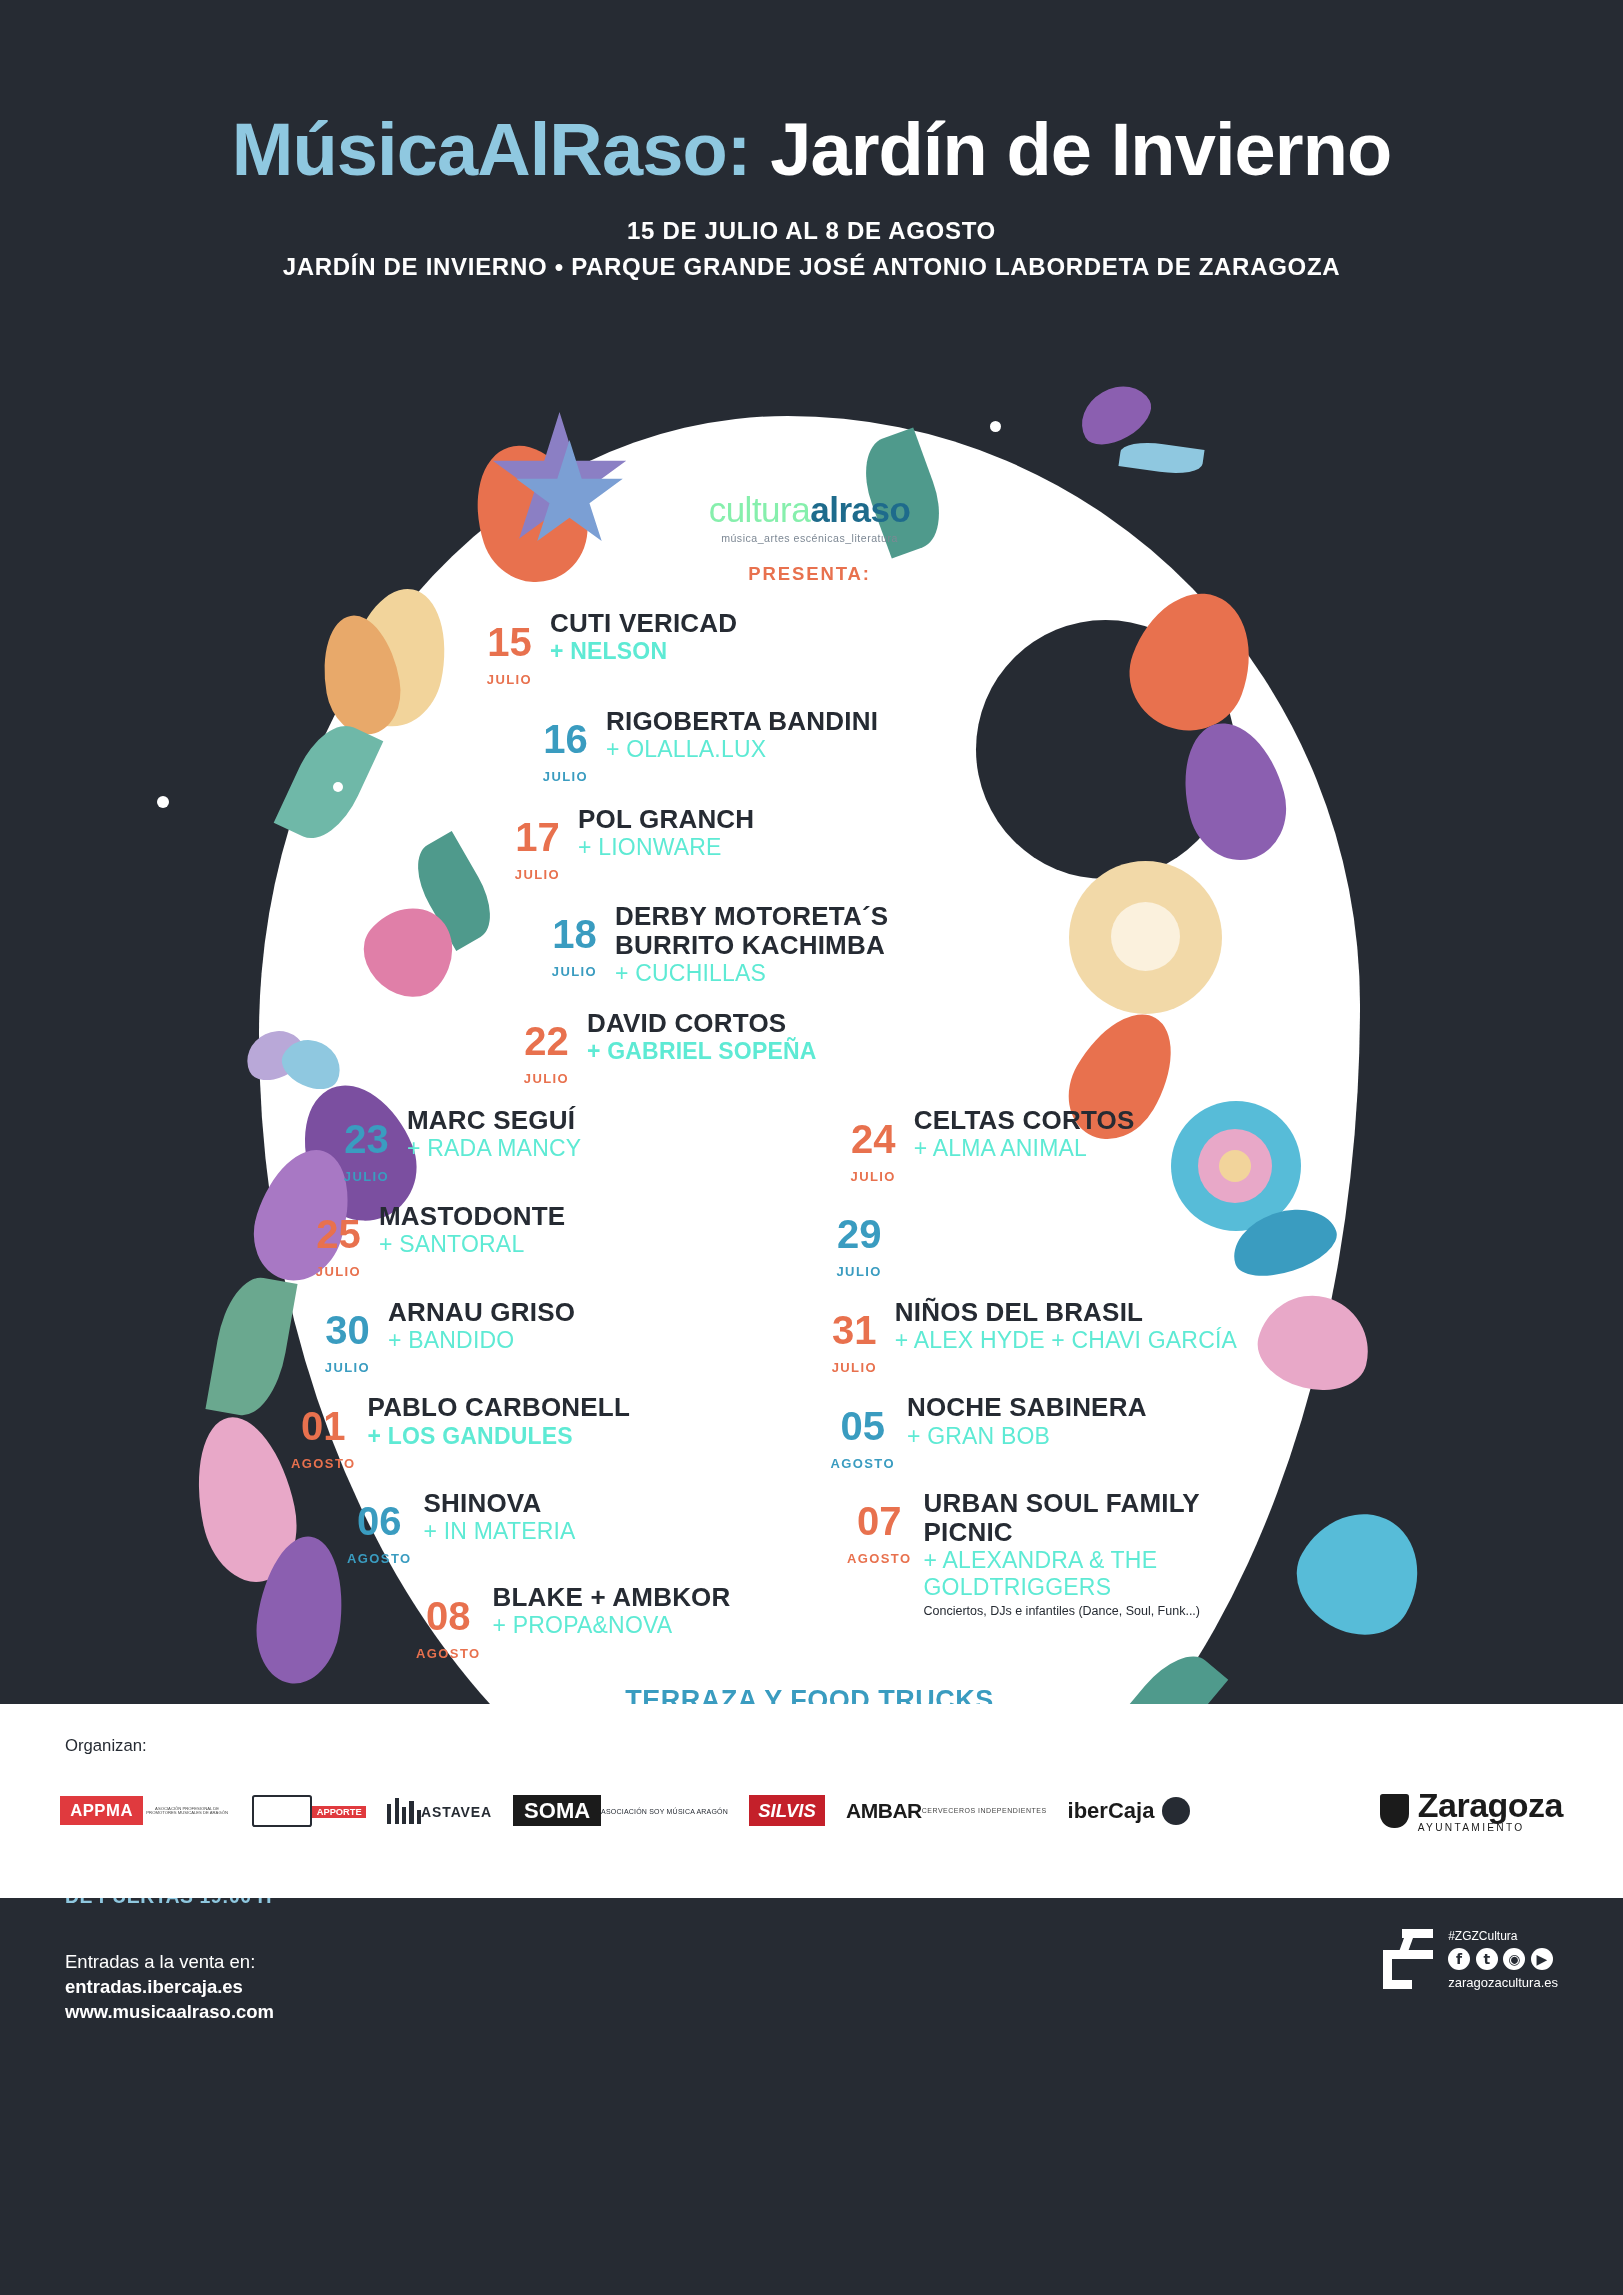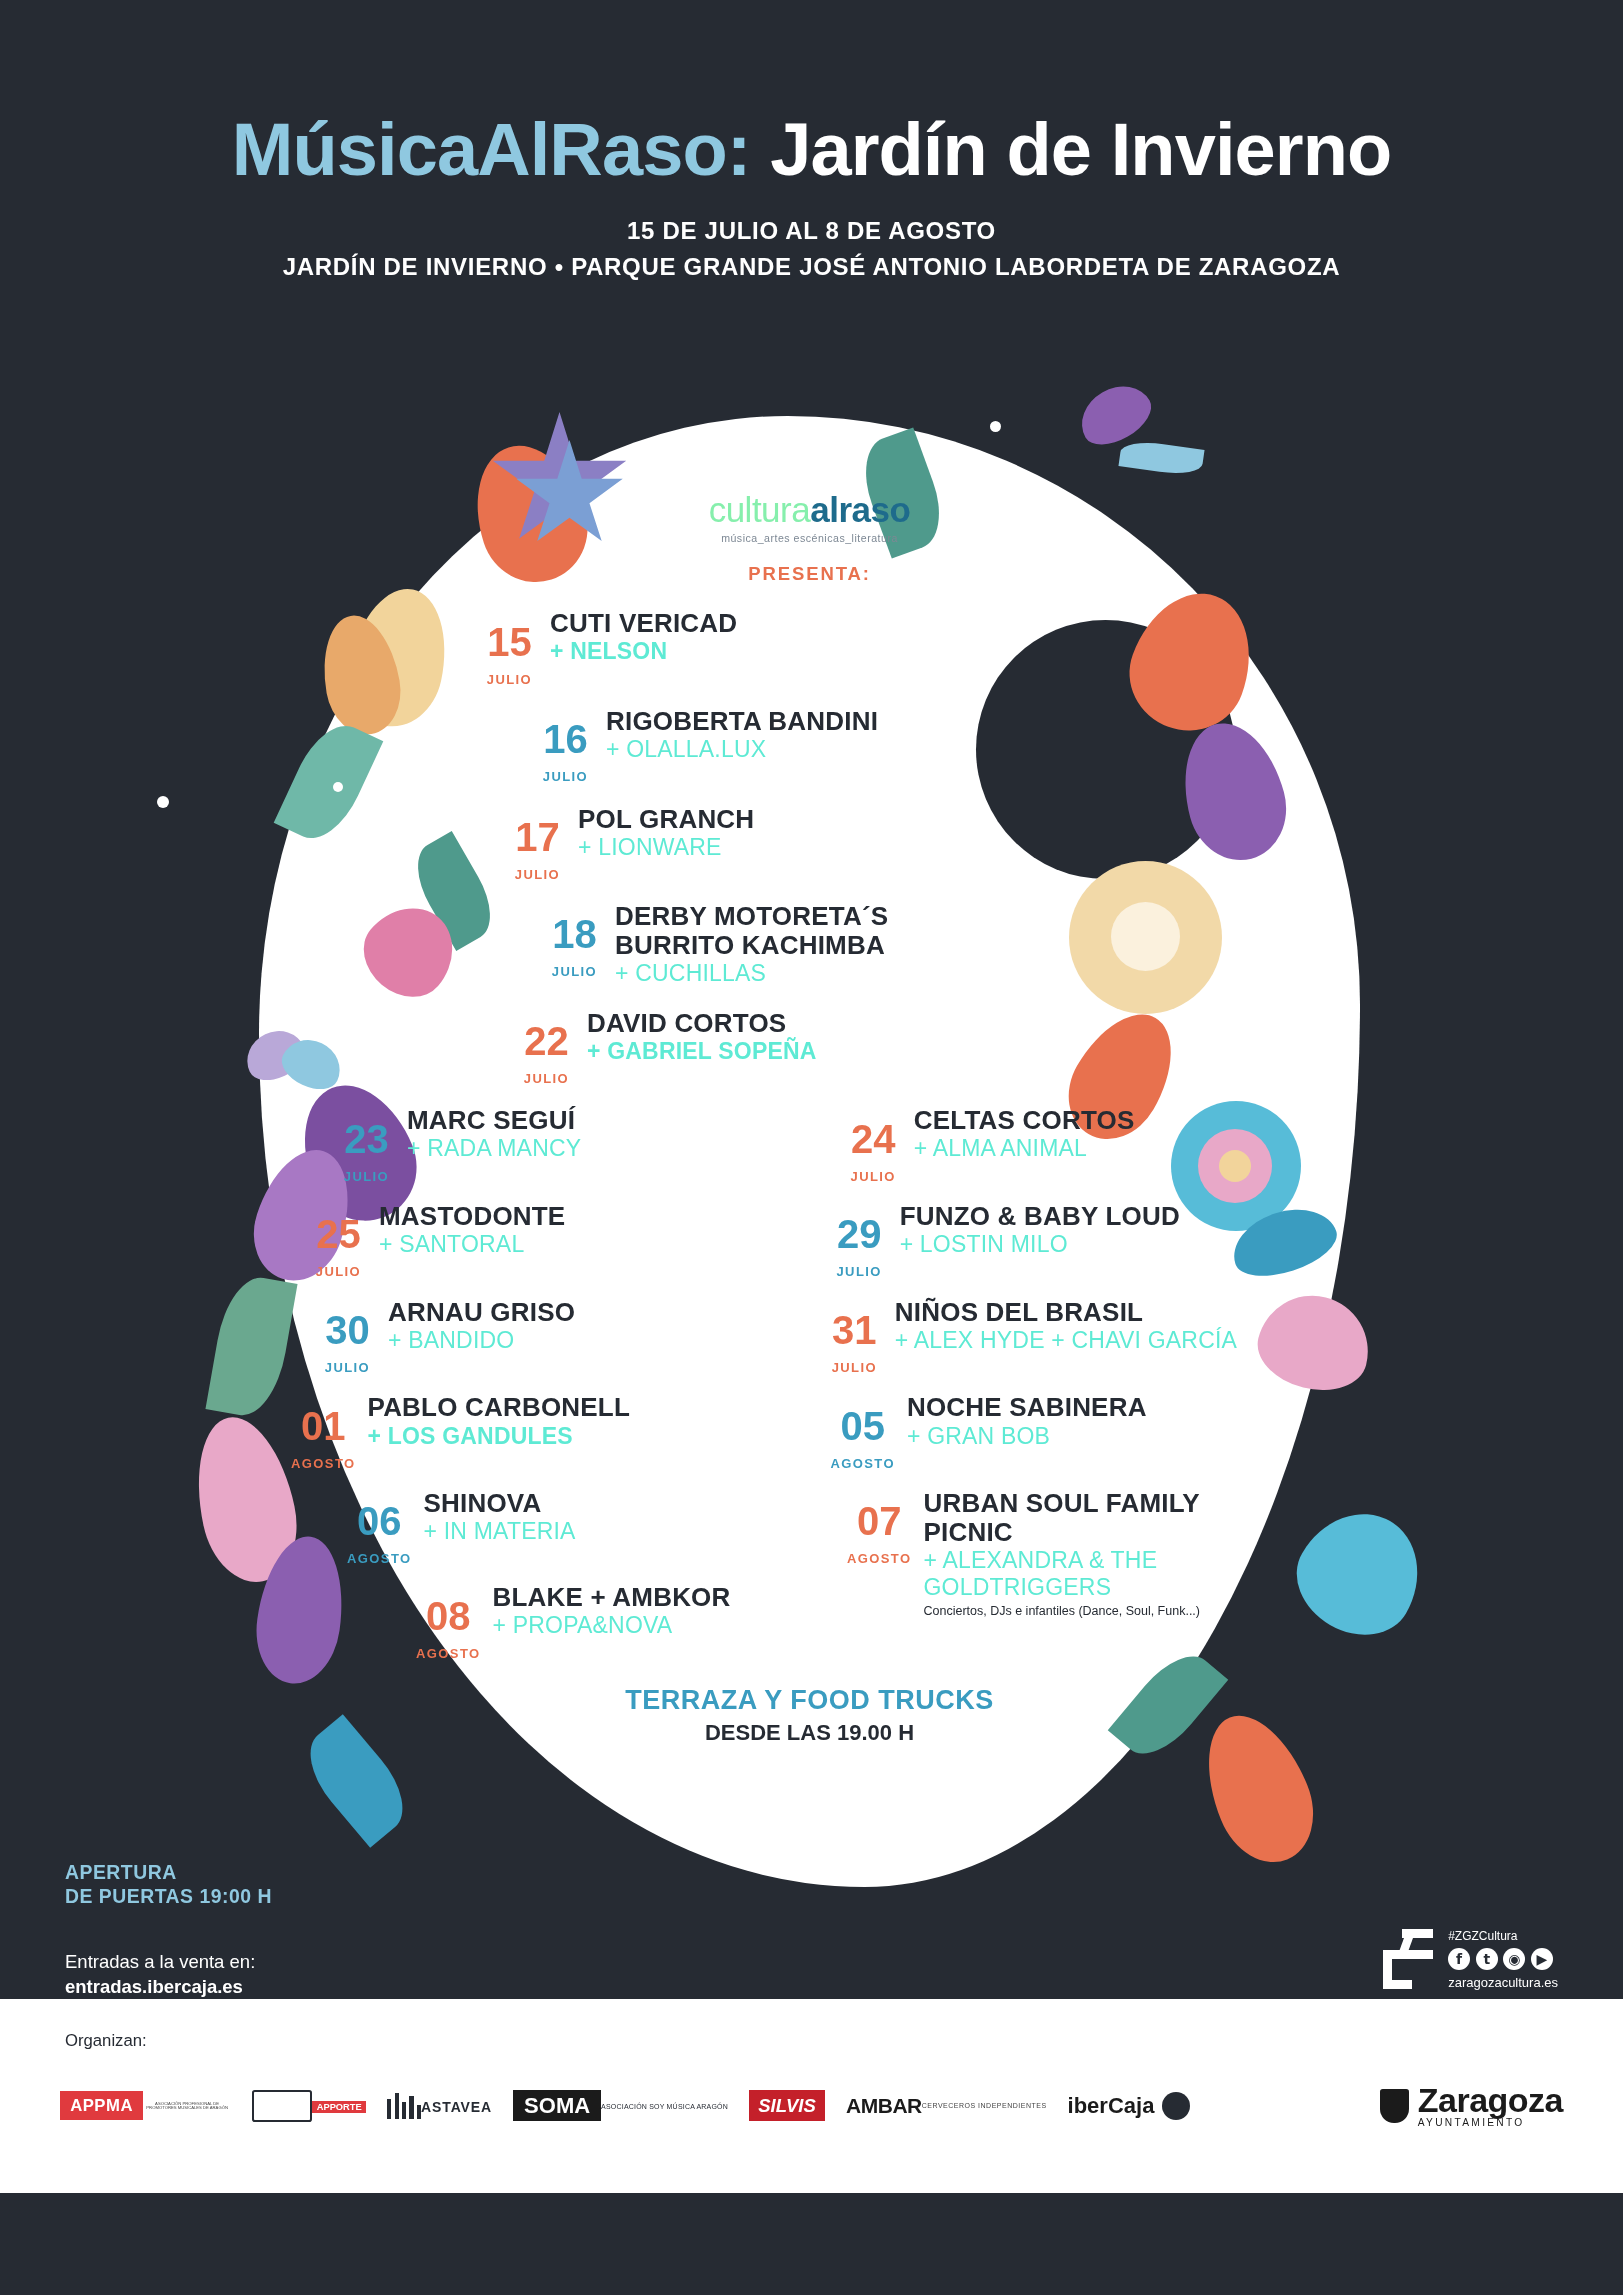--- a/index.html
+++ b/index.html
@@ -6,21 +6,21 @@
   html, body {
     width: 1623px;
     height: 2295px;
     background: #262b33;
     font-family: "Liberation Sans", sans-serif;
     overflow: hidden;
   }
   .poster {
     position: relative;
     width: 1623px;
-    height: 2193px;
+    height: 1898px;
     background: #262b33;
   }
 
   
   .header { position: absolute; top: 111px; left: 0; width: 100%; text-align: center; }
   .title { font-size: 74px; font-weight: bold; letter-spacing: -0.9px; line-height: 1.05; }
   .title .t1 { color: #8fc8e0; }
   .title .t2 { color: #ffffff; }
   .subtitle-1 {
     margin-top: 28px; color: #ffffff; font-size: 24px; font-weight: bold;
@@ -311,24 +311,20 @@
           <div class="acts">
             <div class="act-main">MASTODONTE</div>
             <div class="act-sup">+ SANTORAL</div>
           </div>
         </div>
         <div class="cell right">
           <div class="date">
             <span class="num c-blue">29</span>
             <span class="mon c-blue">JULIO</span>
           </div>
-          <div class="acts">
-            <div class="act-main">FUNZO &amp; BABY LOUD</div>
-            <div class="act-sup">+ LOSTIN MILO</div>
-          </div>
         </div>
       </div>
 
       <div class="grid-row">
         <div class="cell left" style="margin-left:60px;">
           <div class="date">
             <span class="num c-blue">30</span>
             <span class="mon c-blue">JULIO</span>
           </div>
           <div class="acts">

